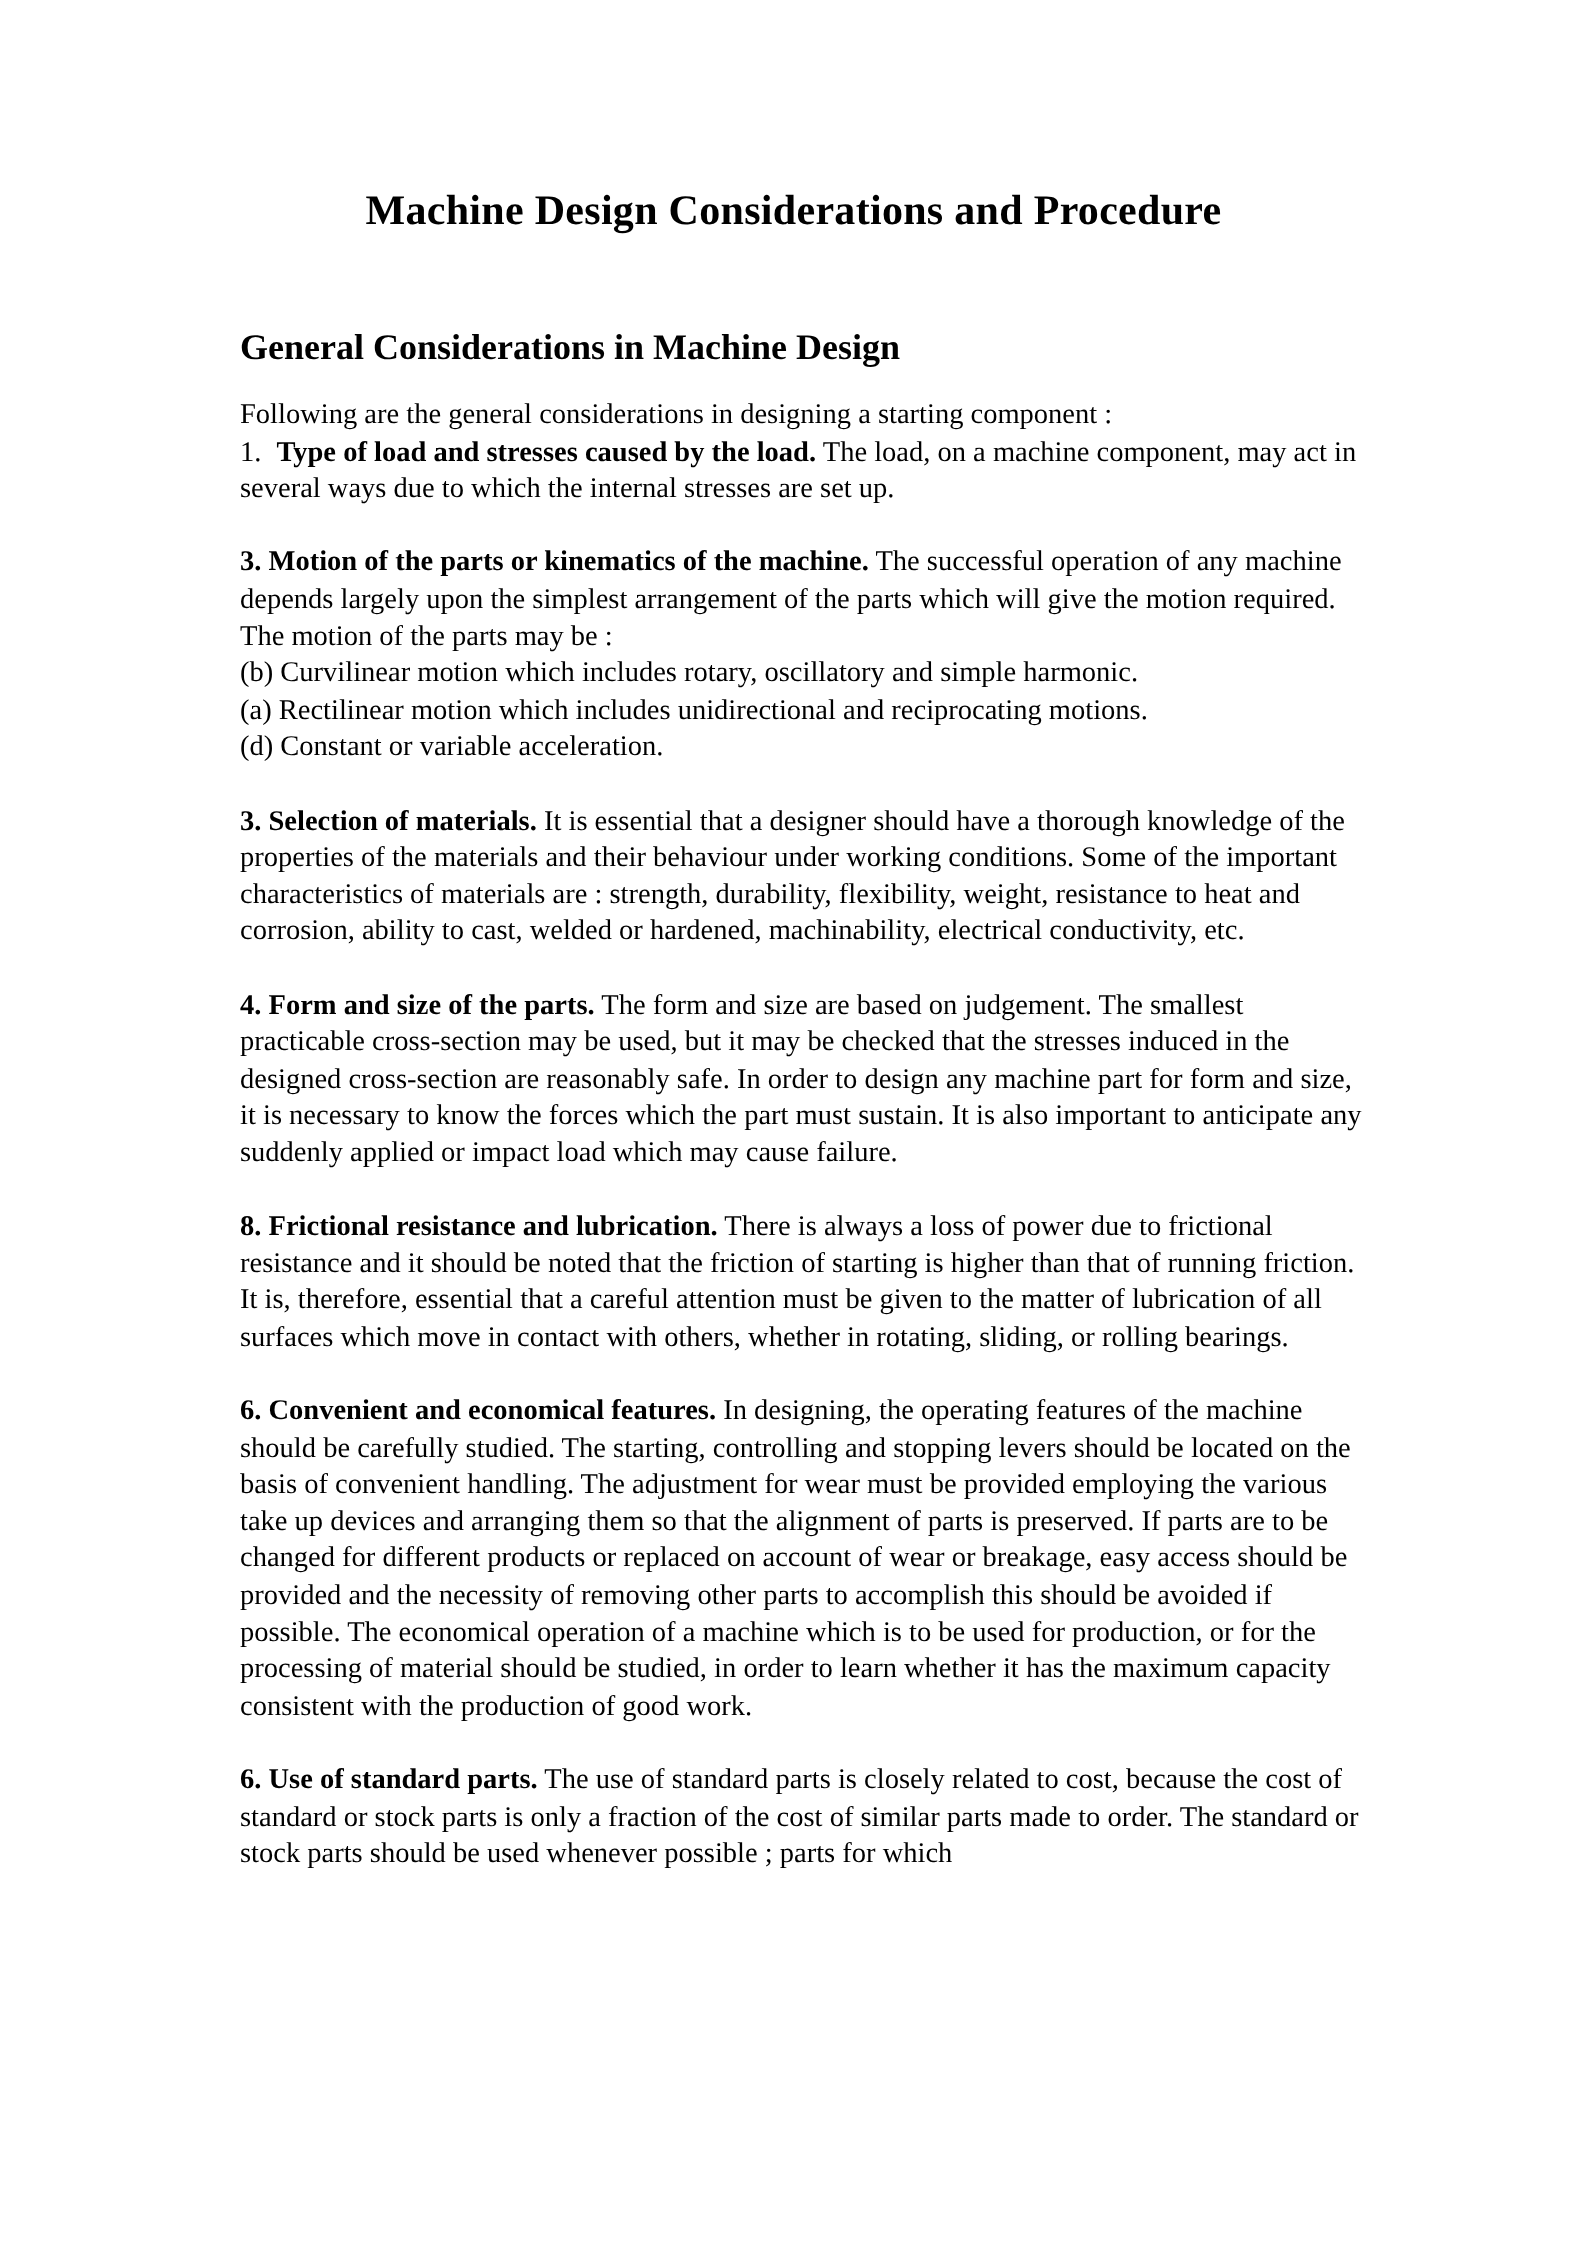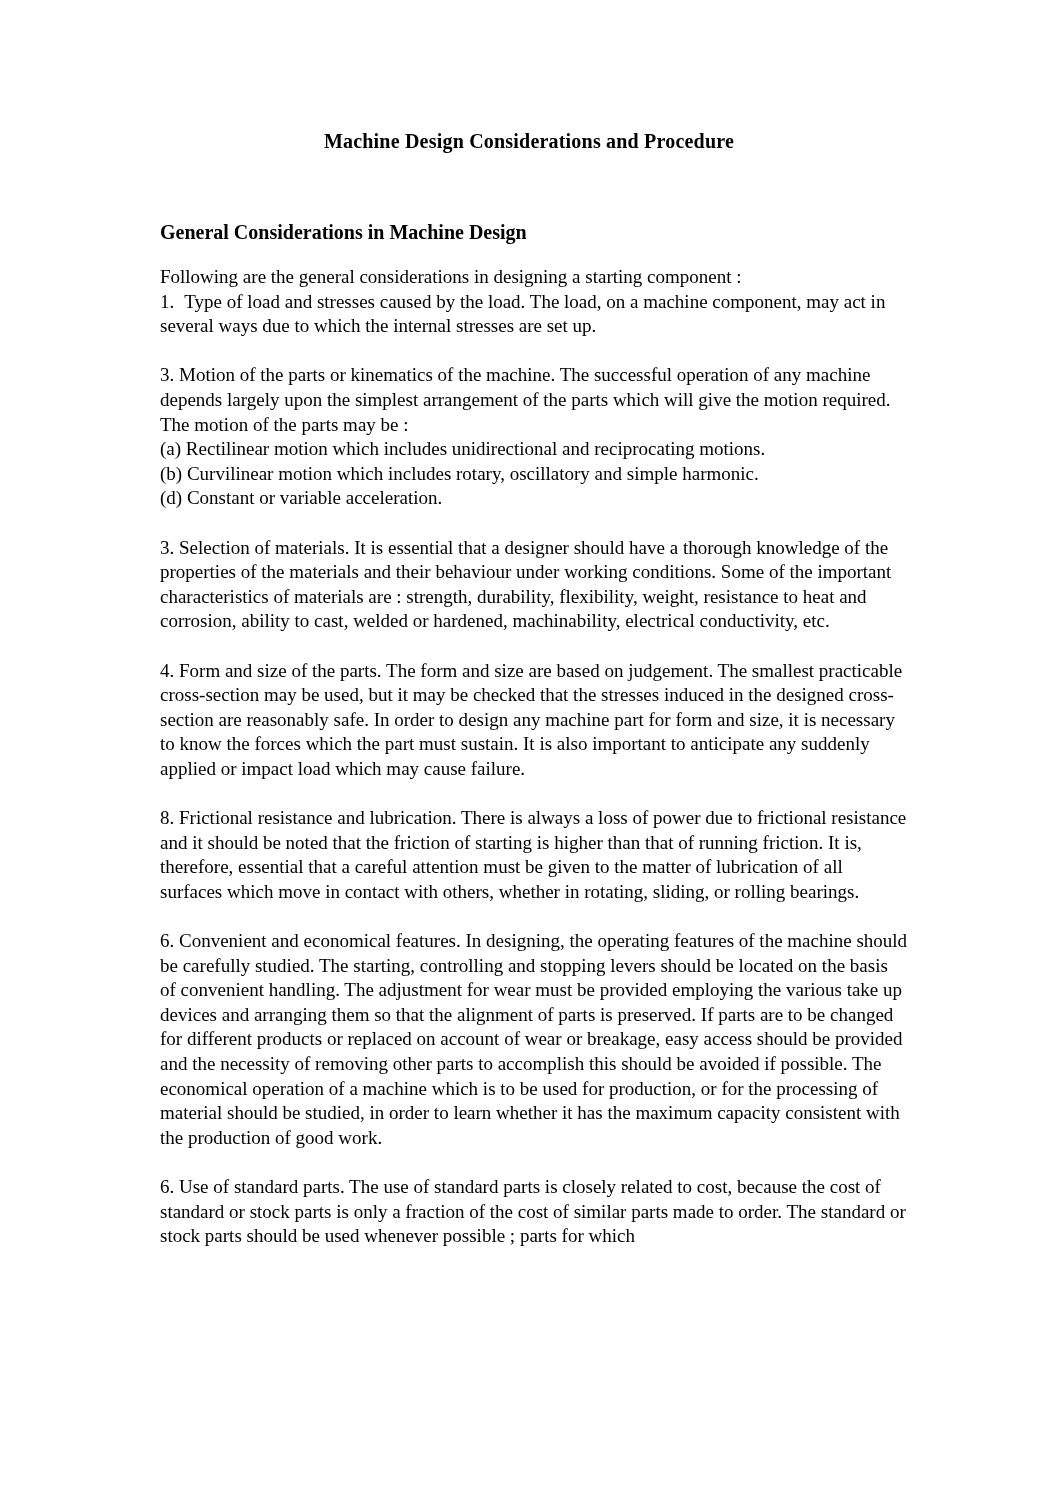--- a/index.html
+++ b/index.html
@@ -16,50 +16,50 @@
     font-family: "Liberation Serif", "DejaVu Serif", serif;
     font-size: 19px;
     line-height: 24.6px;
     overflow: hidden;
     box-sizing: border-box;
     padding-top: 127px;
   }
   .doc-title {
     width: 1058px;
     text-align: center;
-    font-size: 20px;
+    font-size: 28px;
     line-height: 28px;
     font-weight: bold;
     letter-spacing: 0.2px;
   }
   .content {
     margin-left: 160px;
     width: 748px;
   }
   .section-heading {
-    font-size: 20px;
+    font-size: 24px;
     line-height: 25px;
     font-weight: bold;
     margin-top: 65px;
     margin-bottom: 20px;
   }
   .paragraph {
     margin: 0;
   }
   .section-block {
     margin-top: 24.6px;
   }
   .section-block.first {
     margin-top: 0;
   }
   .sec-prefix:not(:empty) {
     margin-right: 10px;
   }
   .sec-lead {
-    font-weight: normal;
+    font-weight: bold;
   }
   .list-line {
     
   }
 </style>
 </head>
 <body>
 
 <div class="page">
   <div class="doc-title">Machine Design Considerations and Procedure</div>
@@ -75,22 +75,22 @@
       <span class="sec-body">The load, on a machine component, may act in several ways due to which the internal stresses are set up.</span>
     </div>
     <div></div>
   </div>
 
   <div class="section-block">
     <div class="paragraph"><span class="sec-prefix"></span><span class="sec-lead">3. Motion of the parts or kinematics of the machine.</span>
       <span class="sec-body">The successful operation of any machine depends largely upon the simplest arrangement of the parts which will give the motion required. The motion of the parts may be :</span>
     </div>
     <div>
+            <div class="list-line">(b) Curvilinear motion which includes rotary, oscillatory and simple harmonic.</div>
             <div class="list-line">(a) Rectilinear motion which includes unidirectional and reciprocating motions.</div>
-            <div class="list-line">(b) Curvilinear motion which includes rotary, oscillatory and simple harmonic.</div>
             <div class="list-line">(d) Constant or variable acceleration.</div>
           </div>
   </div>
 
   <div class="section-block">
     <div class="paragraph"><span class="sec-prefix"></span><span class="sec-lead">3. Selection of materials.</span>
       <span class="sec-body">It is essential that a designer should have a thorough knowledge of the properties of the materials and their behaviour under working conditions. Some of the important characteristics of materials are : strength, durability, flexibility, weight, resistance to heat and corrosion, ability to cast, welded or hardened, machinability, electrical conductivity, etc.</span>
     </div>
     <div></div>
   </div>

